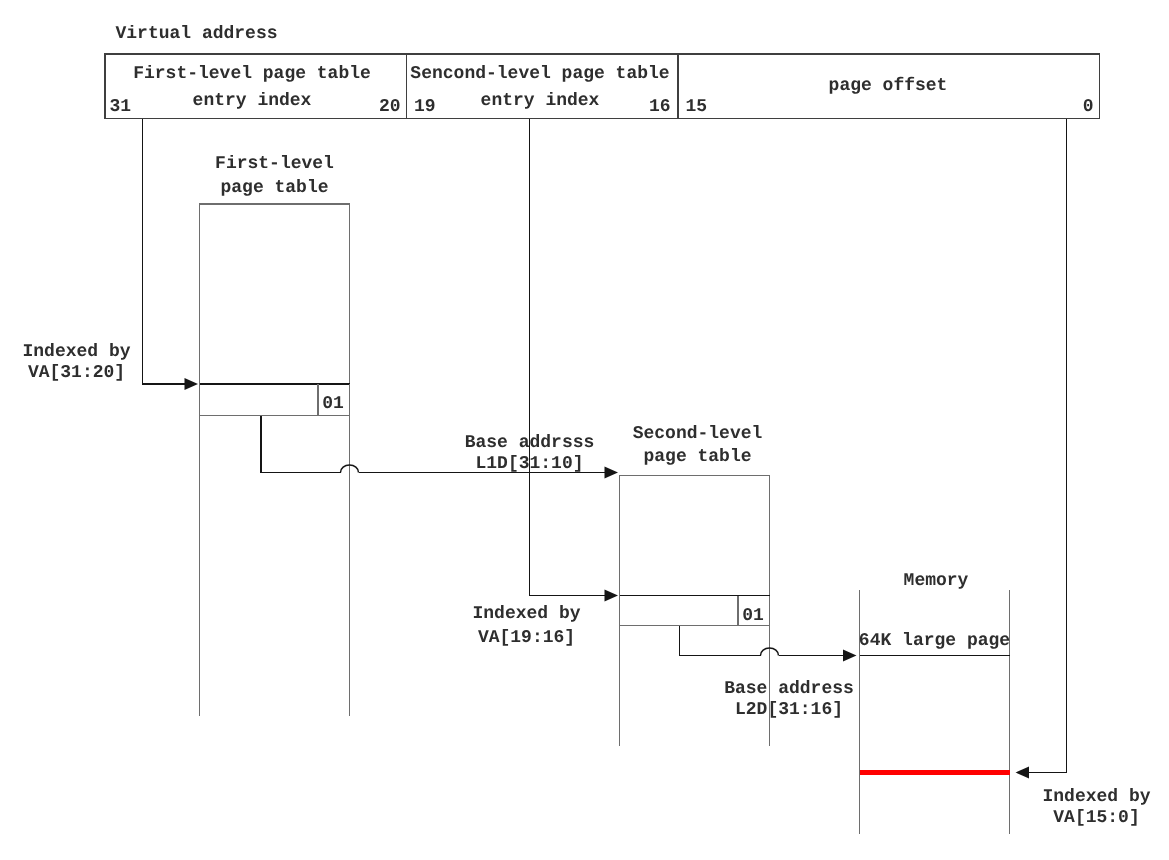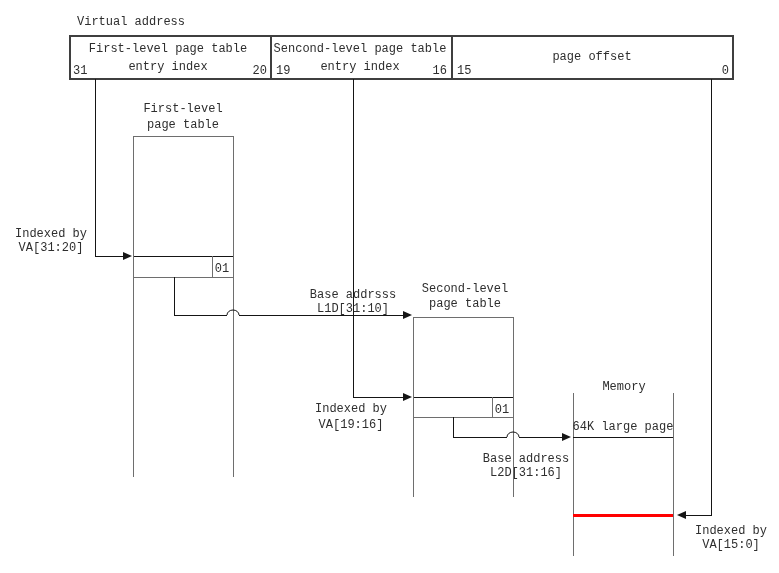--- a/index.html
+++ b/index.html
@@ -1,16 +1,16 @@
 <!DOCTYPE html>
 <html><head>
 <meta charset="utf-8">
 <style>
   html,body{margin:0;padding:0;background:#ffffff;}
-  .canvas{position:relative;width:779px;height:573px;background:#ffffff;overflow:hidden;}
+  .canvas{position:relative;width:779px;height:573px;background:#ffffff;overflow:hidden;font-weight:bold;}
   svg{display:block;}
   svg text{
     font-family:"Liberation Mono","DejaVu Sans Mono",monospace;
     font-size:12px;
     fill:#2e2e2e;
   }
   .gray{stroke:#6e6e6e;stroke-width:1;fill:none;}
   .dark{stroke:#3f3f3f;stroke-width:1.2;fill:none;}
   .flow{stroke:#151515;stroke-width:1;fill:none;}
   .ah{fill:#151515;stroke:none;}

